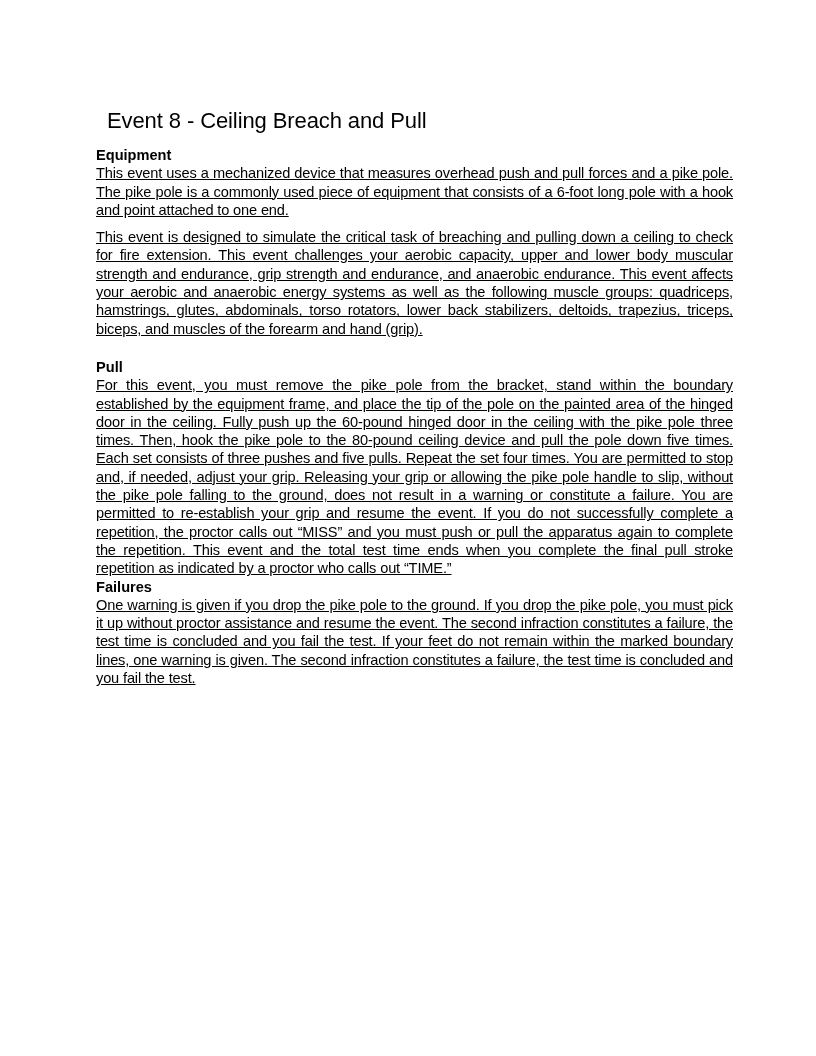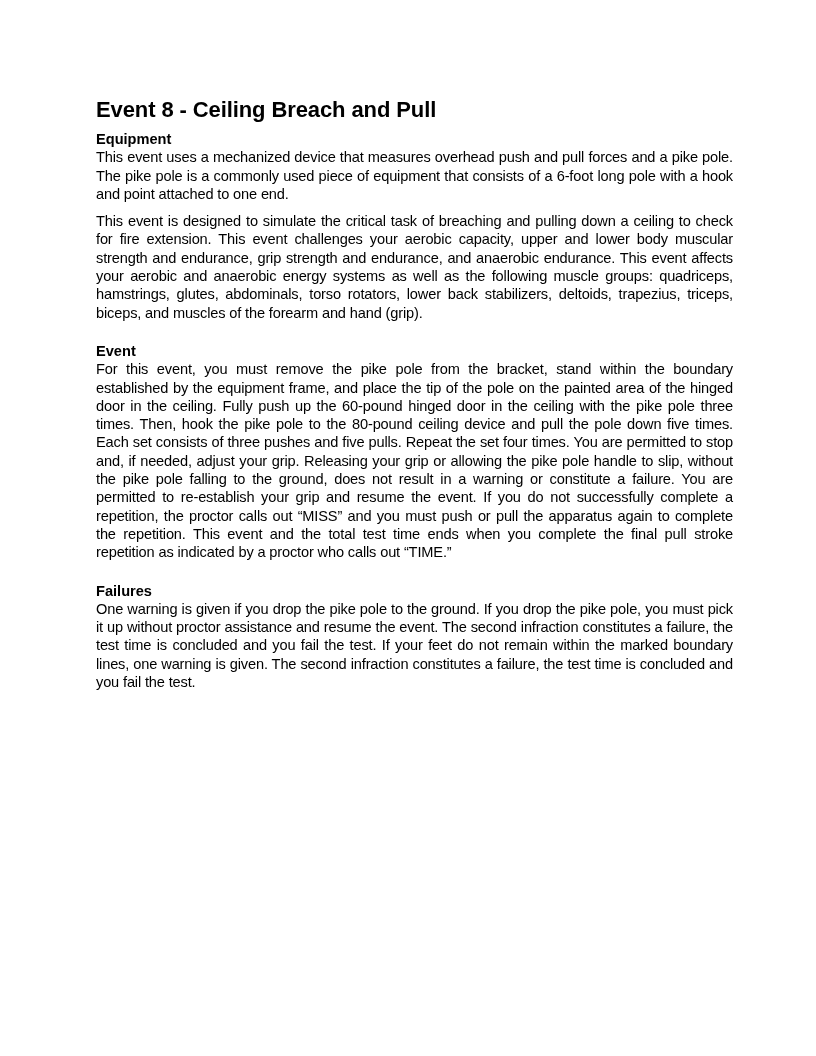--- a/index.html
+++ b/index.html
@@ -16,63 +16,64 @@
       color: #000000;
     }
     .page {
       position: absolute;
       left: 96px;
       top: 96px;
       width: 637px;
     }
     .title {
       font-size: 22px;
-      font-weight: bold;
-      margin: 0;
+      font-weight: normal;
+      margin: 11px;
       line-height: 28px;
       letter-spacing: -0.1px;
     }
     .section {
       margin: 0;
     }
     .section-heading {
       font-size: 14.6px;
       font-weight: bold;
       line-height: 18.3px;
       margin: 0;
     }
     .section-body {
       font-size: 14.6px;
       line-height: 18.3px;
       text-align: justify;
       margin: 0;
       letter-spacing: -0.15px;
+      text-decoration: underline;
     }
     #sec-equipment { margin-top: 6px; }
     #sec-purpose { margin-top: 9px; }
     #sec-event { margin-top: 20px; }
-    #sec-failures { margin-top: 20px; }
+    #sec-failures { }
   </style>
 </head>
 <body>
 
 <div class="page">
   <h1 class="title">Event 8 - Ceiling Breach and Pull</h1>
 
   <div class="section" id="sec-equipment">
     <p class="section-heading">Equipment</p>
     <p class="section-body">This event uses a mechanized device that measures overhead push and pull forces and a pike pole. The pike pole is a commonly used piece of equipment that consists of a 6-foot long pole with a hook and point attached to one end.</p>
   </div>
 
   <div class="section" id="sec-purpose">
     <p class="section-body">This event is designed to simulate the critical task of breaching and pulling down a ceiling to check for fire extension. This event challenges your aerobic capacity, upper and lower body muscular strength and endurance, grip strength and endurance, and anaerobic endurance. This event affects your aerobic and anaerobic energy systems as well as the following muscle groups: quadriceps, hamstrings, glutes, abdominals, torso rotators, lower back stabilizers, deltoids, trapezius, triceps, biceps, and muscles of the forearm and hand (grip).</p>
   </div>
 
   <div class="section" id="sec-event">
-    <p class="section-heading">Event</p>
+    <p class="section-heading">Pull</p>
     <p class="section-body">For this event, you must remove the pike pole from the bracket, stand within the boundary established by the equipment frame, and place the tip of the pole on the painted area of the hinged door in the ceiling. Fully push up the 60-pound hinged door in the ceiling with the pike pole three times. Then, hook the pike pole to the 80-pound ceiling device and pull the pole down five times. Each set consists of three pushes and five pulls. Repeat the set four times. You are permitted to stop and, if needed, adjust your grip. Releasing your grip or allowing the pike pole handle to slip, without the pike pole falling to the ground, does not result in a warning or constitute a failure. You are permitted to re-establish your grip and resume the event. If you do not successfully complete a repetition, the proctor calls out “MISS” and you must push or pull the apparatus again to complete the repetition. This event and the total test time ends when you complete the final pull stroke repetition as indicated by a proctor who calls out “TIME.”</p>
   </div>
 
   <div class="section" id="sec-failures">
     <p class="section-heading">Failures</p>
     <p class="section-body">One warning is given if you drop the pike pole to the ground. If you drop the pike pole, you must pick it up without proctor assistance and resume the event. The second infraction constitutes a failure, the test time is concluded and you fail the test. If your feet do not remain within the marked boundary lines, one warning is given. The second infraction constitutes a failure, the test time is concluded and you fail the test.</p>
   </div>
 </div>
 
 </body></html>

